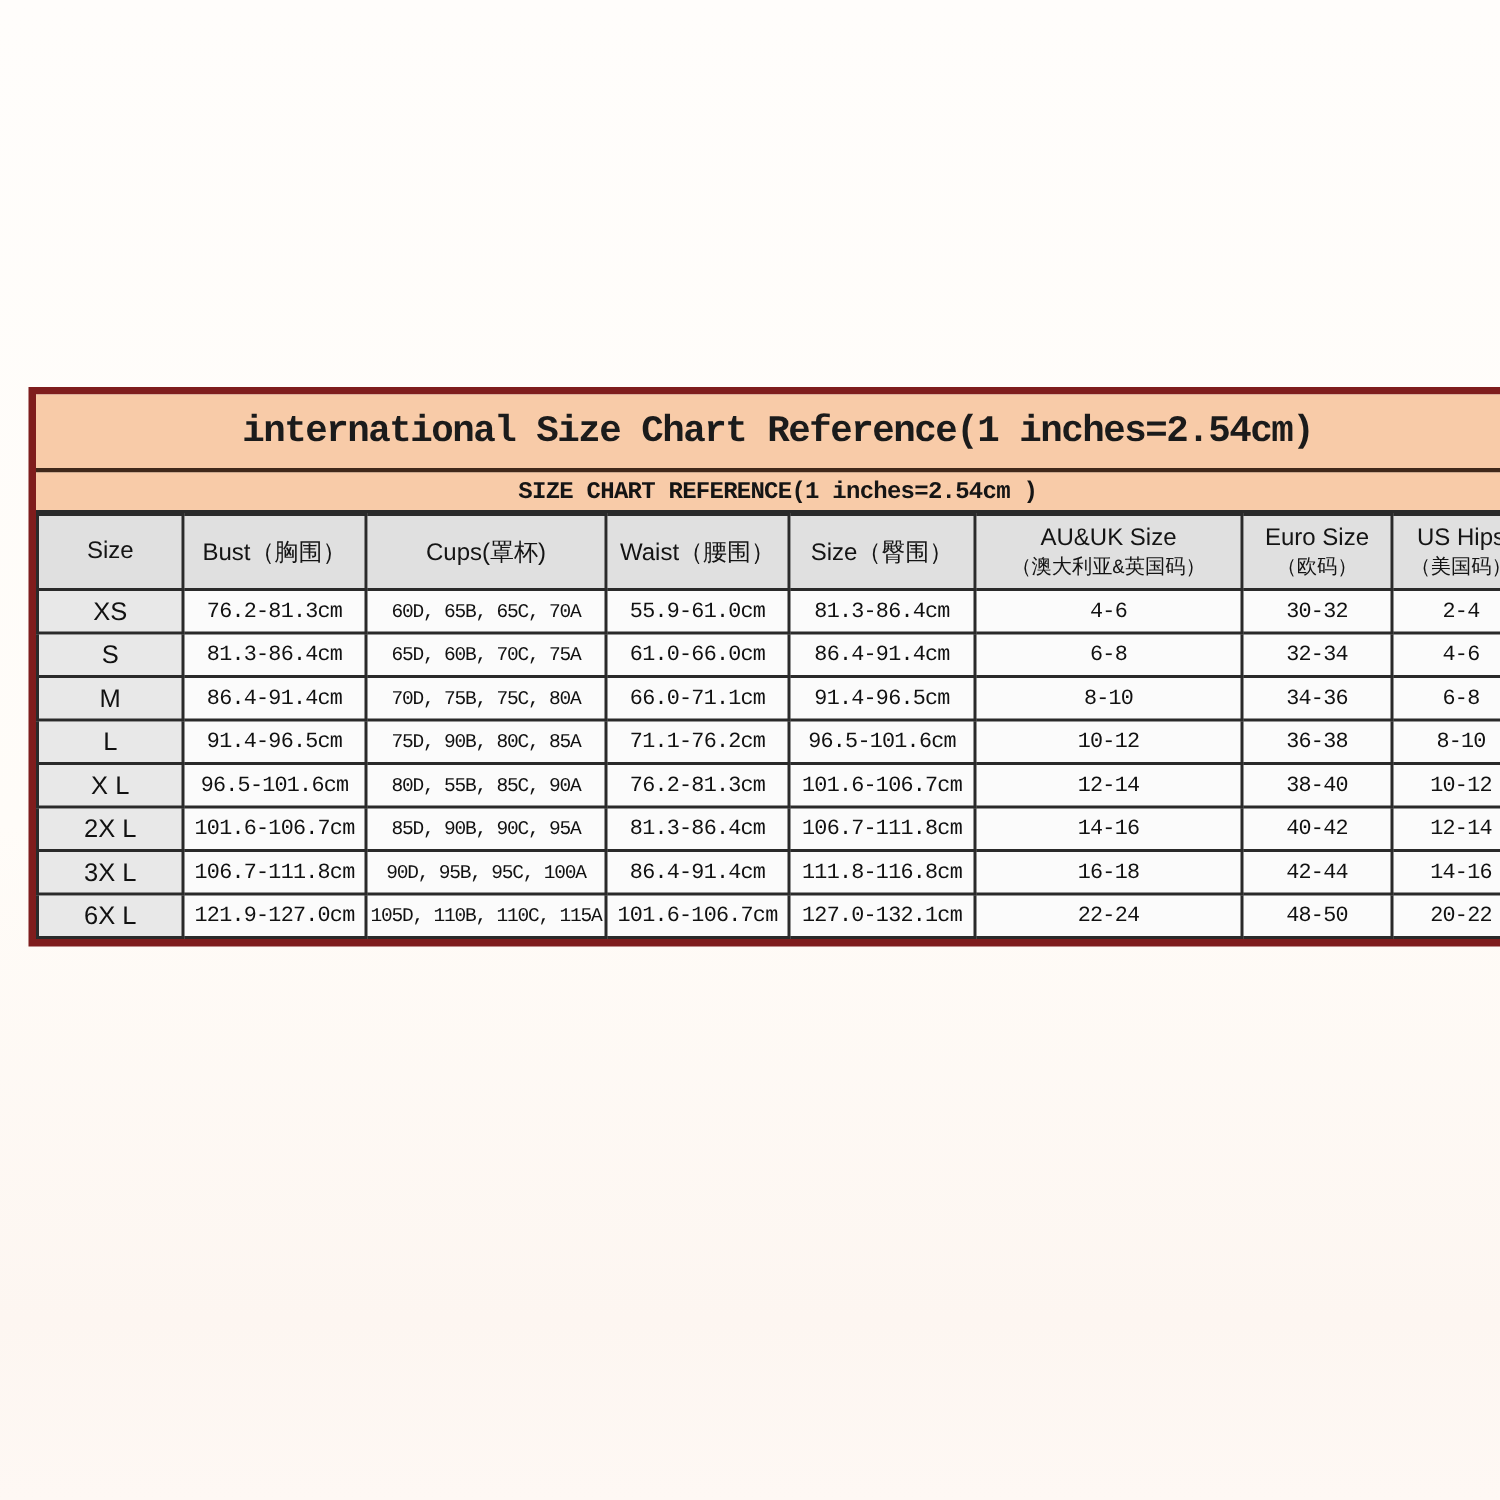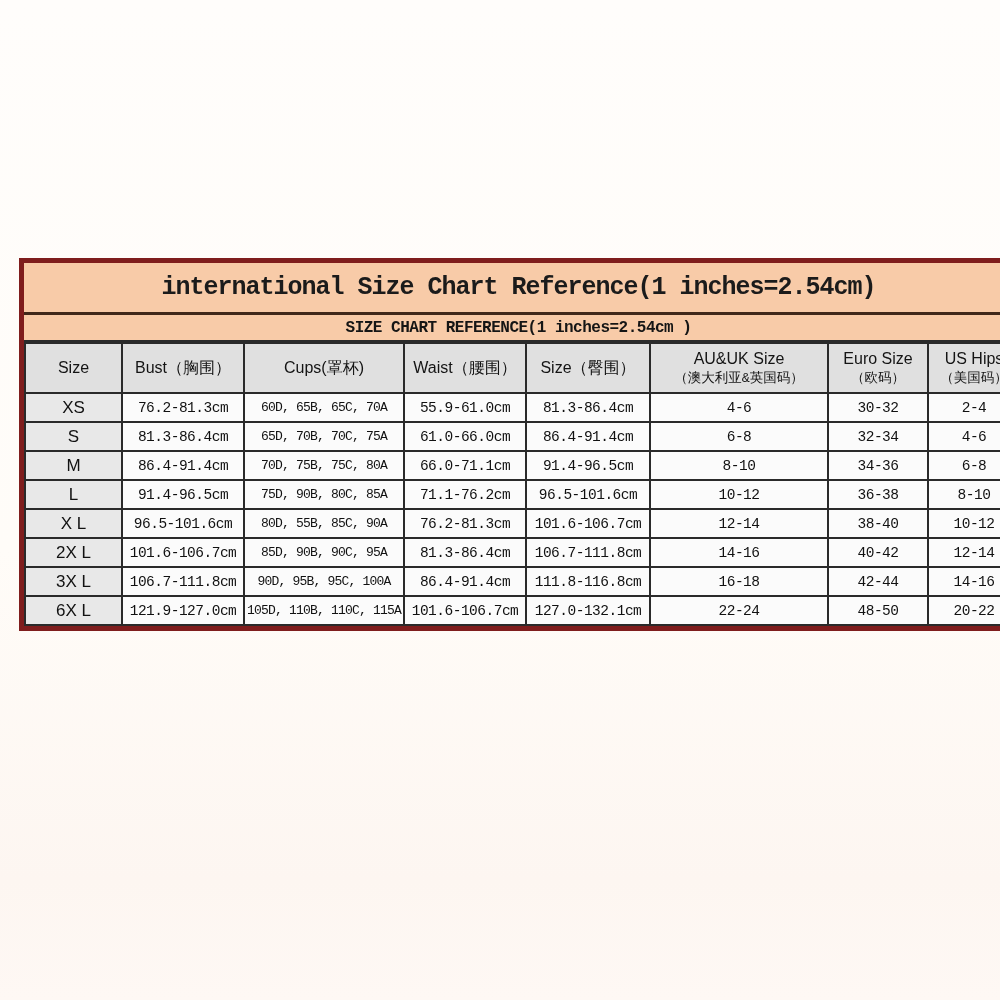--- a/index.html
+++ b/index.html
@@ -162,21 +162,21 @@
           <td class="c2">60D, 65B, 65C, 70A</td>
           <td class="c3">55.9-61.0cm</td>
           <td class="c4">81.3-86.4cm</td>
           <td class="c5">4-6</td>
           <td class="c6">30-32</td>
           <td class="c7">2-4</td>
         </tr>
         <tr>
           <td class="c0">S</td>
           <td class="c1">81.3-86.4cm</td>
-          <td class="c2">65D, 70B, 70C, 75A</td>
+          <td class="c2">65D, 60B, 70C, 75A</td>
           <td class="c3">61.0-66.0cm</td>
           <td class="c4">86.4-91.4cm</td>
           <td class="c5">6-8</td>
           <td class="c6">32-34</td>
           <td class="c7">4-6</td>
         </tr>
         <tr>
           <td class="c0">M</td>
           <td class="c1">86.4-91.4cm</td>
           <td class="c2">70D, 75B, 75C, 80A</td>

